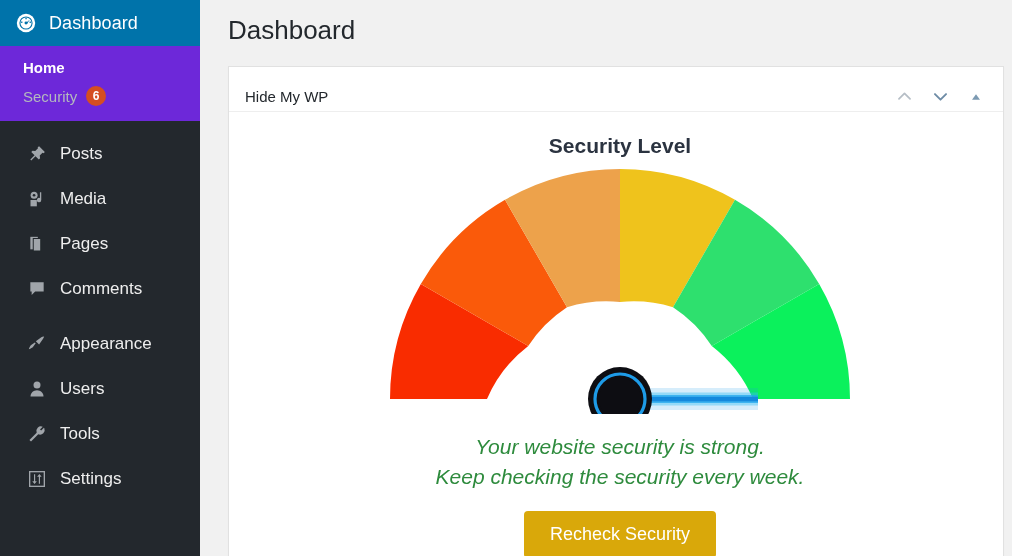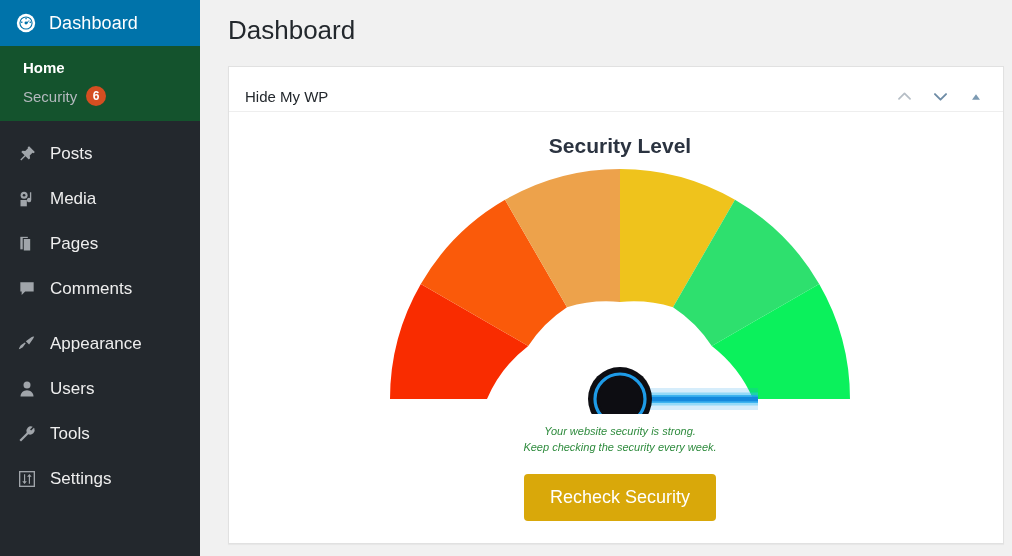--- a/index.html
+++ b/index.html
@@ -34,21 +34,21 @@
   }
   .menu-top .arrow-right {
     position: absolute;
     right: -9px; top: 12px;
     width: 0; height: 0;
     border-top: 11px solid transparent;
     border-bottom: 11px solid transparent;
     border-left: 10px solid #0073AA;
   }
   .submenu {
-    background: #14532d;
+    background: #6d28d9;
     padding: 8px 0 10px 0;
   }
   .submenu .sub-item {
     color: #B4B9BE;
     font-size: 15px;
     padding: 5px 0 5px 23px;
     display: flex; align-items: center;
   }
   .submenu .sub-item.current { color: #FFFFFF; font-weight: bold; }
   .badge {
@@ -60,21 +60,21 @@
     min-width: 20px; height: 20px;
     border-radius: 10px;
     margin-left: 9px;
     padding: 0 5px;
     font-weight: 600;
   }
   .menu-sep { height: 10px; background: #23282D; }
   .menu-item {
     display: flex; align-items: center;
     height: 45px;
-    padding-left: 14px;
+    padding-left: 24px;
     color: #EEEEEE;
     font-size: 17px;
   }
   .menu-item .mi-icon {
     width: 26px; display: flex; align-items: center; justify-content: center;
     flex: 0 0 26px;
   }
   .menu-item .mi-label { margin-left: 10px; }
   .menu-item .badge { background: #D54E21; }
 
@@ -130,23 +130,23 @@
     margin: 6px 0 2px 0;
   }
   .gauge-wrap {
     display: flex; justify-content: center;
     margin-top: 6px;
   }
   .gauge-msgs {
     text-align: center;
     color: #2E8B3D;
     font-style: italic;
-    font-size: 11px;
+    font-size: 21px;
     line-height: 1.45;
-    margin-top: 10px;
+    margin-top: 18px;
   }
   .btn-wrap { display: flex; justify-content: center; margin-top: 18px; }
   .recheck-btn {
     background: #D9A80A;
     color: #FFFFFF;
     border: 0;
     border-radius: 4px;
     font-size: 18px;
     padding: 13px 26px;
     cursor: pointer;

